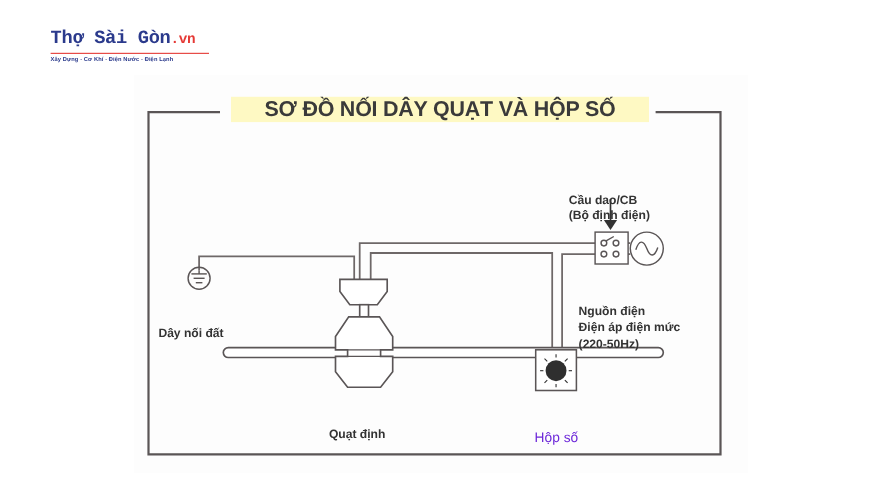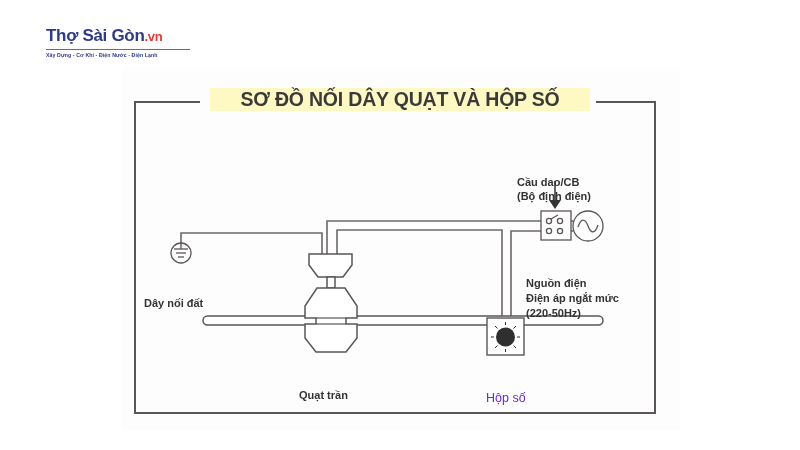--- a/index.html
+++ b/index.html
@@ -3,21 +3,21 @@
   <meta charset="utf-8">
   <style>
     html, body { margin: 0; padding: 0; }
     body {
       width: 800px; height: 450px; overflow: hidden;
       background: #ffffff; position: relative;
       font-family: "Liberation Sans", sans-serif;
     }
     .logo { position: absolute; left: 46px; top: 26px; }
     .logo-main {
-      font-family: Liberation Sans, sans-serif;
+      font-family: Liberation Mono, monospace;
       font-weight: bold; font-size: 17px; color: #2b3a8c;
       letter-spacing: -0.3px; line-height: 20px; white-space: nowrap;
     }
     .logo-vn { color: #e53935; font-size: 13px; font-weight: bold; }
     .logo-rule { width: 144px; height: 1px; background: #e53935; margin-top: 2px; }
     .logo-tag {
       font-size: 5.2px; color: #2b3a8c; font-weight: bold;
       margin-top: 2px; white-space: nowrap; letter-spacing: 0.1px;
     }
     .panel {
@@ -125,16 +125,16 @@
     </g>
   </g>
 </svg>
 
 <div class="title">SƠ ĐỒ NỐI DÂY QUẠT VÀ HỘP SỐ</div>
 
 <div class="lbl" style="left:144px; top:269px;">Dây nối đất</div>
 <div class="lbl" style="left:517px; top:148px;">Cầu dao/CB</div>
 <div class="lbl" style="left:517px; top:162px;">(Bộ định điện)</div>
 <div class="lbl" style="left:526px; top:249px;">Nguồn điện</div>
-<div class="lbl" style="left:526px; top:264px;">Điện áp ngắt mức</div>
+<div class="lbl" style="left:526px; top:264px;">Điện áp điện mức</div>
 <div class="lbl" style="left:526px; top:279px;">(220-50Hz)</div>
-<div class="lbl" style="left:299px; top:361px;">Quạt trần</div>
+<div class="lbl" style="left:299px; top:361px;">Quạt định</div>
 <div class="lbl light" style="left:486px; top:364px;">Hộp số</div>
 
 </body></html>

